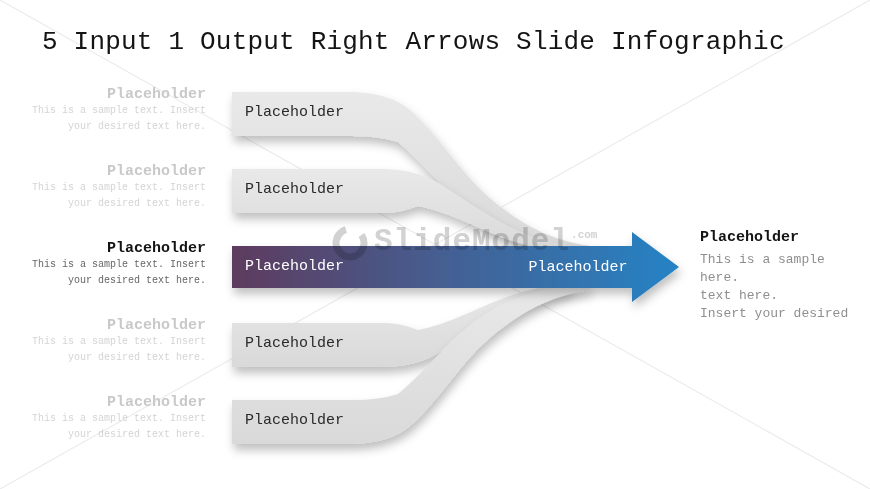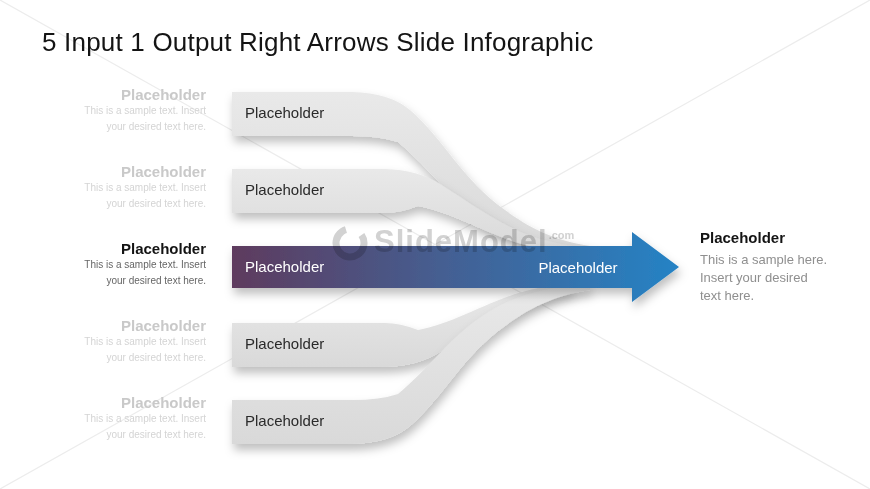--- a/index.html
+++ b/index.html
@@ -1,18 +1,18 @@
 <!DOCTYPE html>
 <html><head>
 <meta charset="utf-8">
 <style>
   html,body{margin:0;padding:0;background:#ffffff;}
   .slide{
     position:relative;width:870px;height:489px;background:#ffffff;
-    overflow:hidden;font-family:Liberation Sans, sans-serif;
+    overflow:hidden;font-family:Liberation Mono, monospace;
   }
   .slide-title{
     position:absolute;left:42px;top:27px;font-size:26px;line-height:30px;
     color:#141414;letter-spacing:.2px;white-space:nowrap;
   }
   svg.layer{position:absolute;left:0;top:0;}
   .bg-lines{z-index:0;}
   .ribbons{z-index:1;}
   
   .in-text{position:absolute;left:30px;width:176px;text-align:right;z-index:4;}
@@ -123,17 +123,17 @@
   <div class="band-label" style="top:104px">Placeholder</div>
   <div class="band-label" style="top:181px">Placeholder</div>
   <div class="band-label on-color" style="top:258px">Placeholder</div>
   <div class="band-label" style="top:335px">Placeholder</div>
   <div class="band-label" style="top:412px">Placeholder</div>
   <div class="arrow-end-label">Placeholder</div>
 
   <div class="out-text">
     <div class="hd">Placeholder</div>
     <div class="bd">This is a sample here.</div>
+    <div class="bd">text here.</div>
     <div class="bd">Insert your desired</div>
-    <div class="bd">text here.</div>
   </div>
 
 </div>
 
 </body></html>

